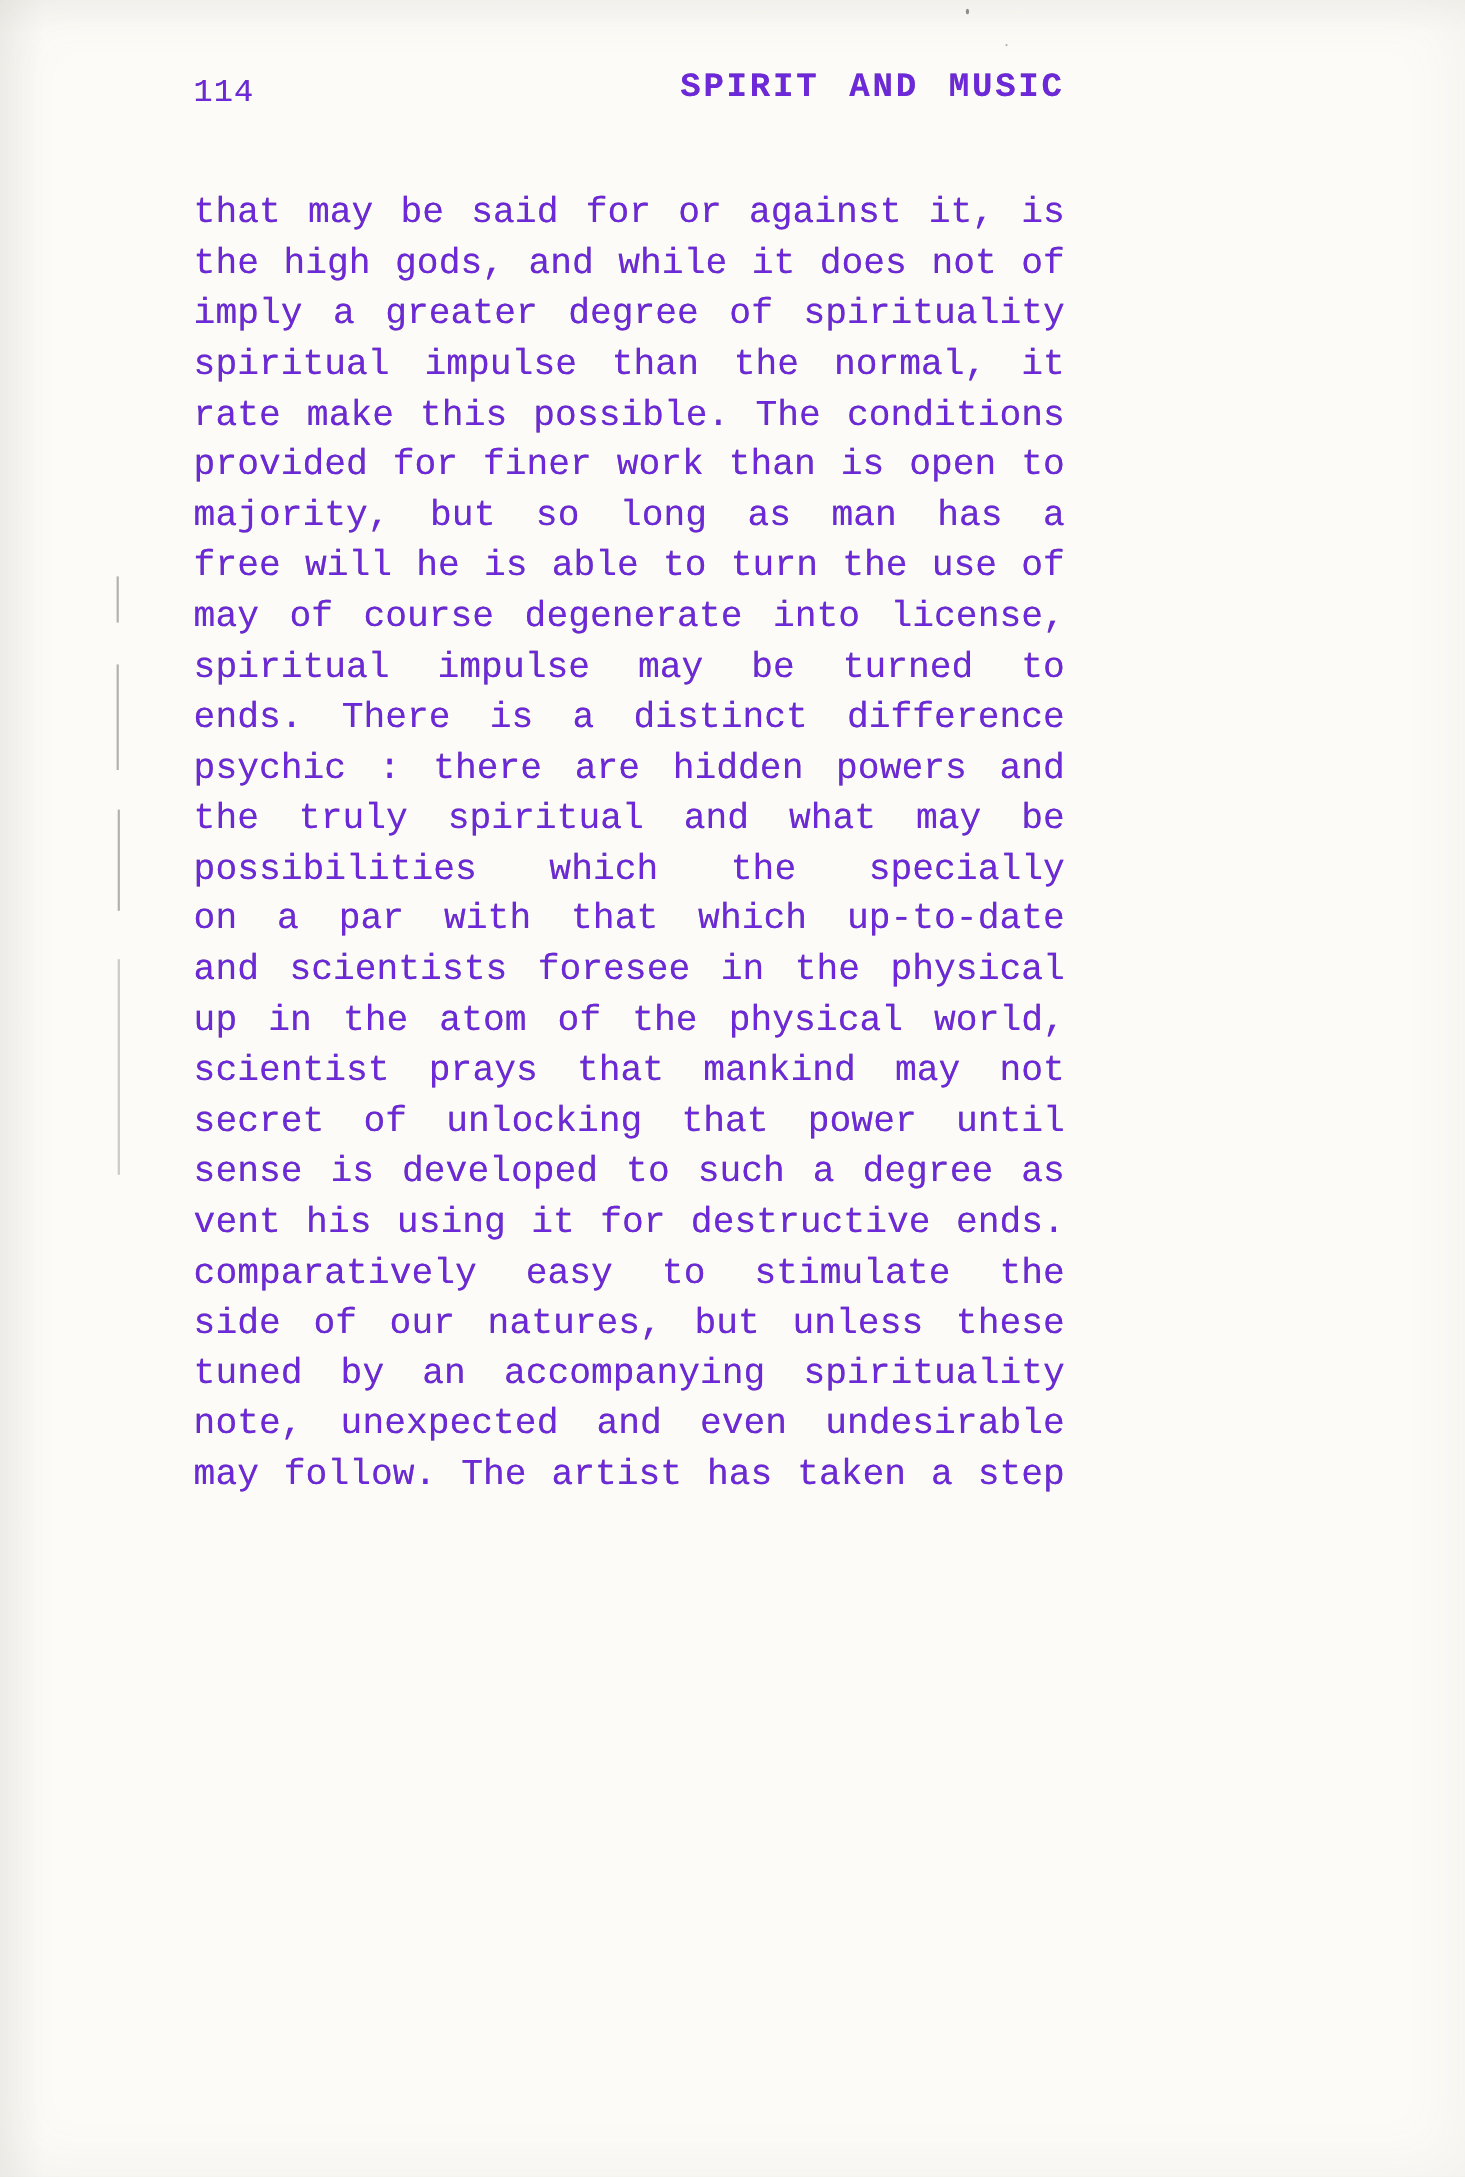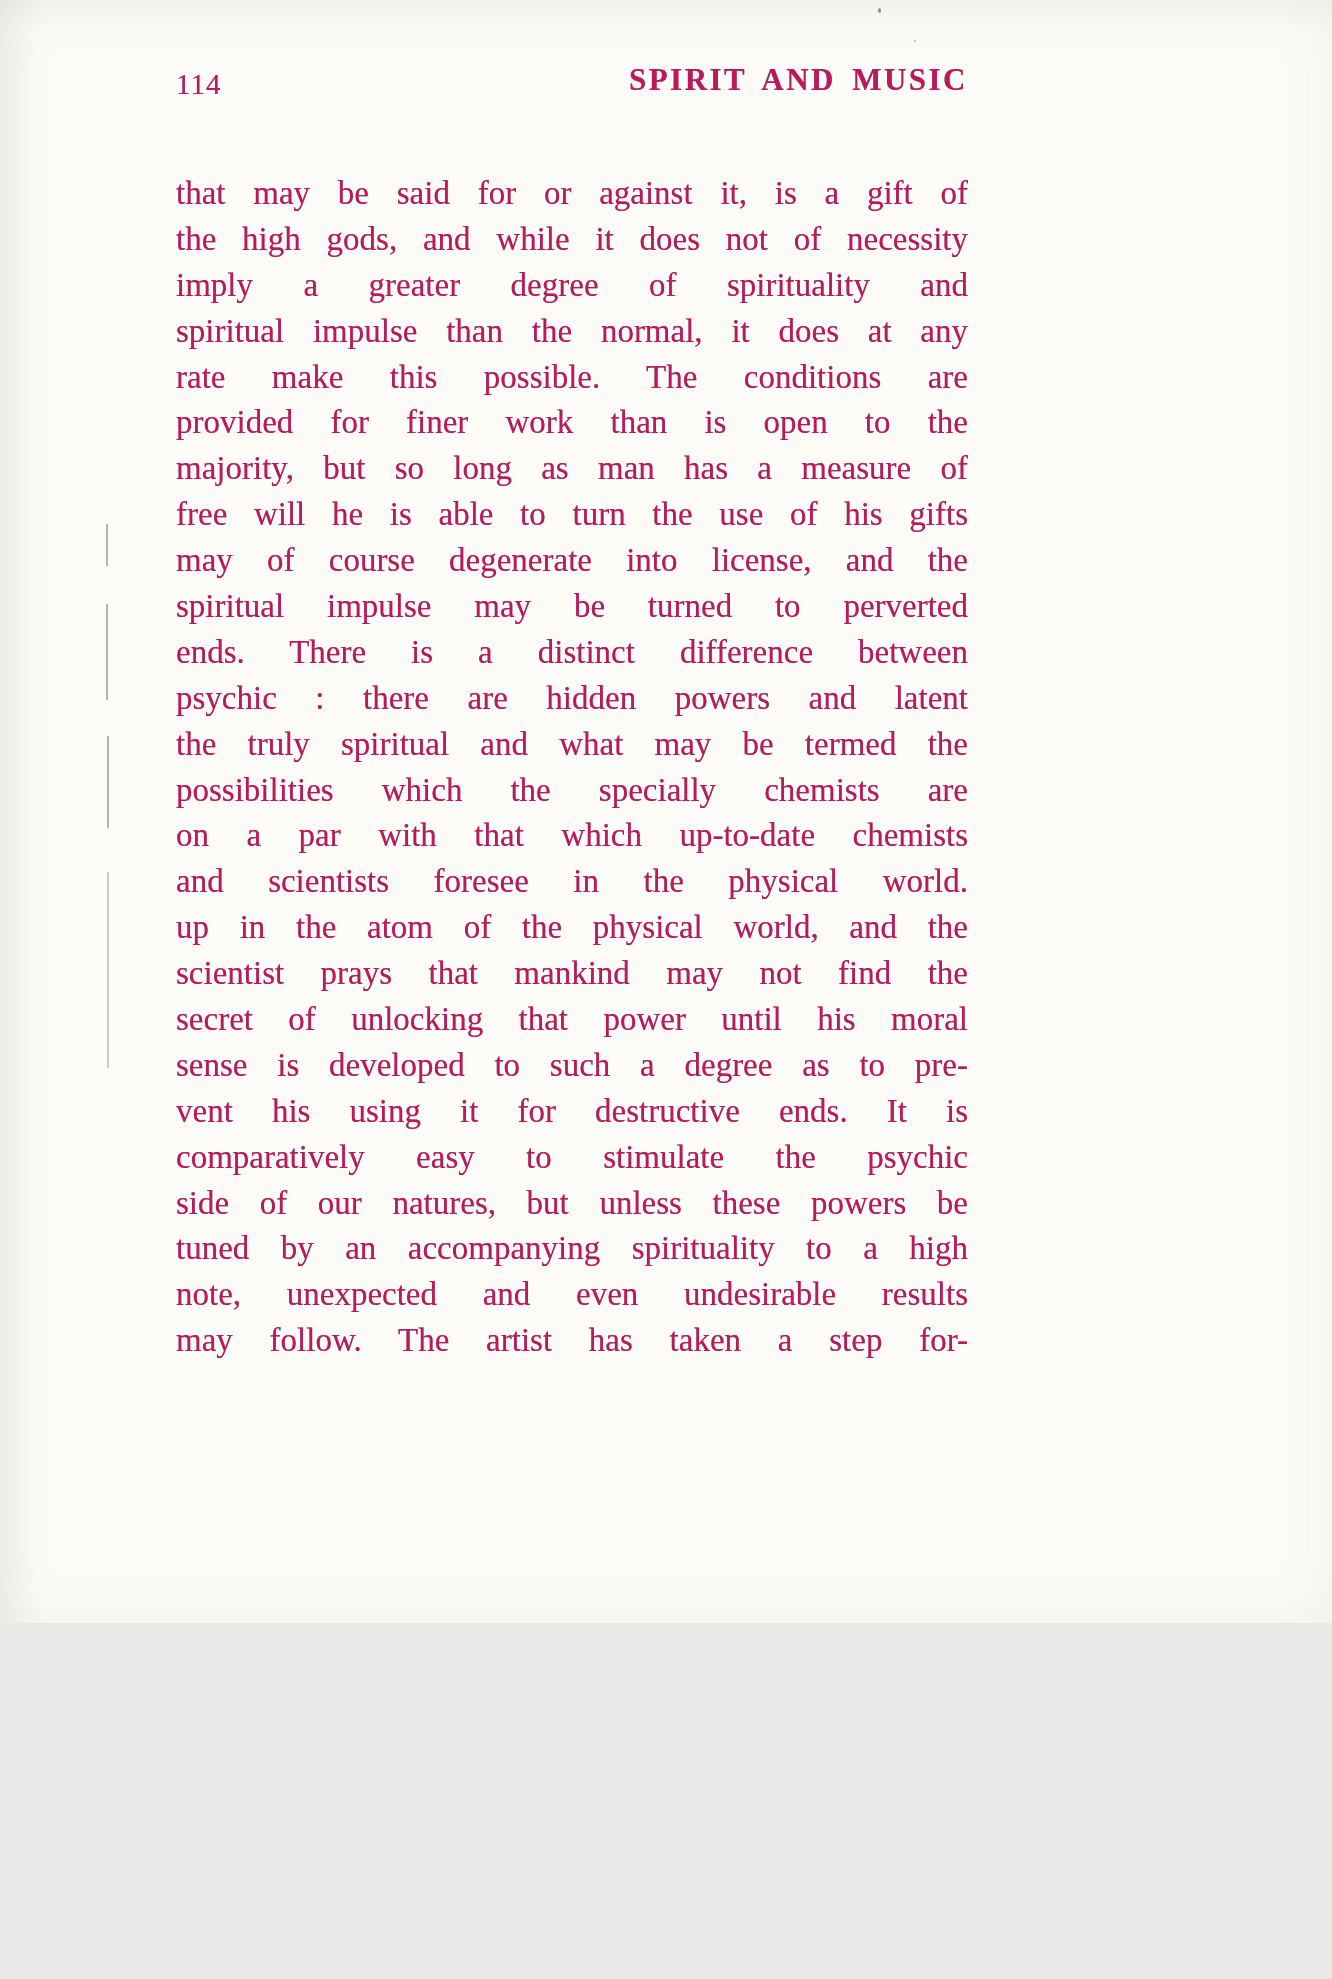--- a/index.html
+++ b/index.html
@@ -3,26 +3,26 @@
 <meta charset="utf-8">
 <style>
   html, body {
     margin: 0;
     padding: 0;
     background: #e8e8e6;
   }
   .page {
     position: relative;
     width: 1332px;
-    height: 1623px;
+    height: 1979px;
     margin: 0 auto;
     background: #fcfbf7;
     overflow: hidden;
-    font-family: Liberation Serif, serif;
-    color: #be185d;
+    font-family: Liberation Mono, monospace;
+    color: #6d28d9;
     box-shadow: inset 0 0 60px rgba(120,115,105,0.08);
   }
   
   .page::before {
     content: "";
     position: absolute;
     inset: 0;
     background:
       linear-gradient(to right, rgba(150,145,135,0.10), rgba(150,145,135,0) 40px),
       linear-gradient(to bottom, rgba(150,145,135,0.06), rgba(150,145,135,0) 30px);

